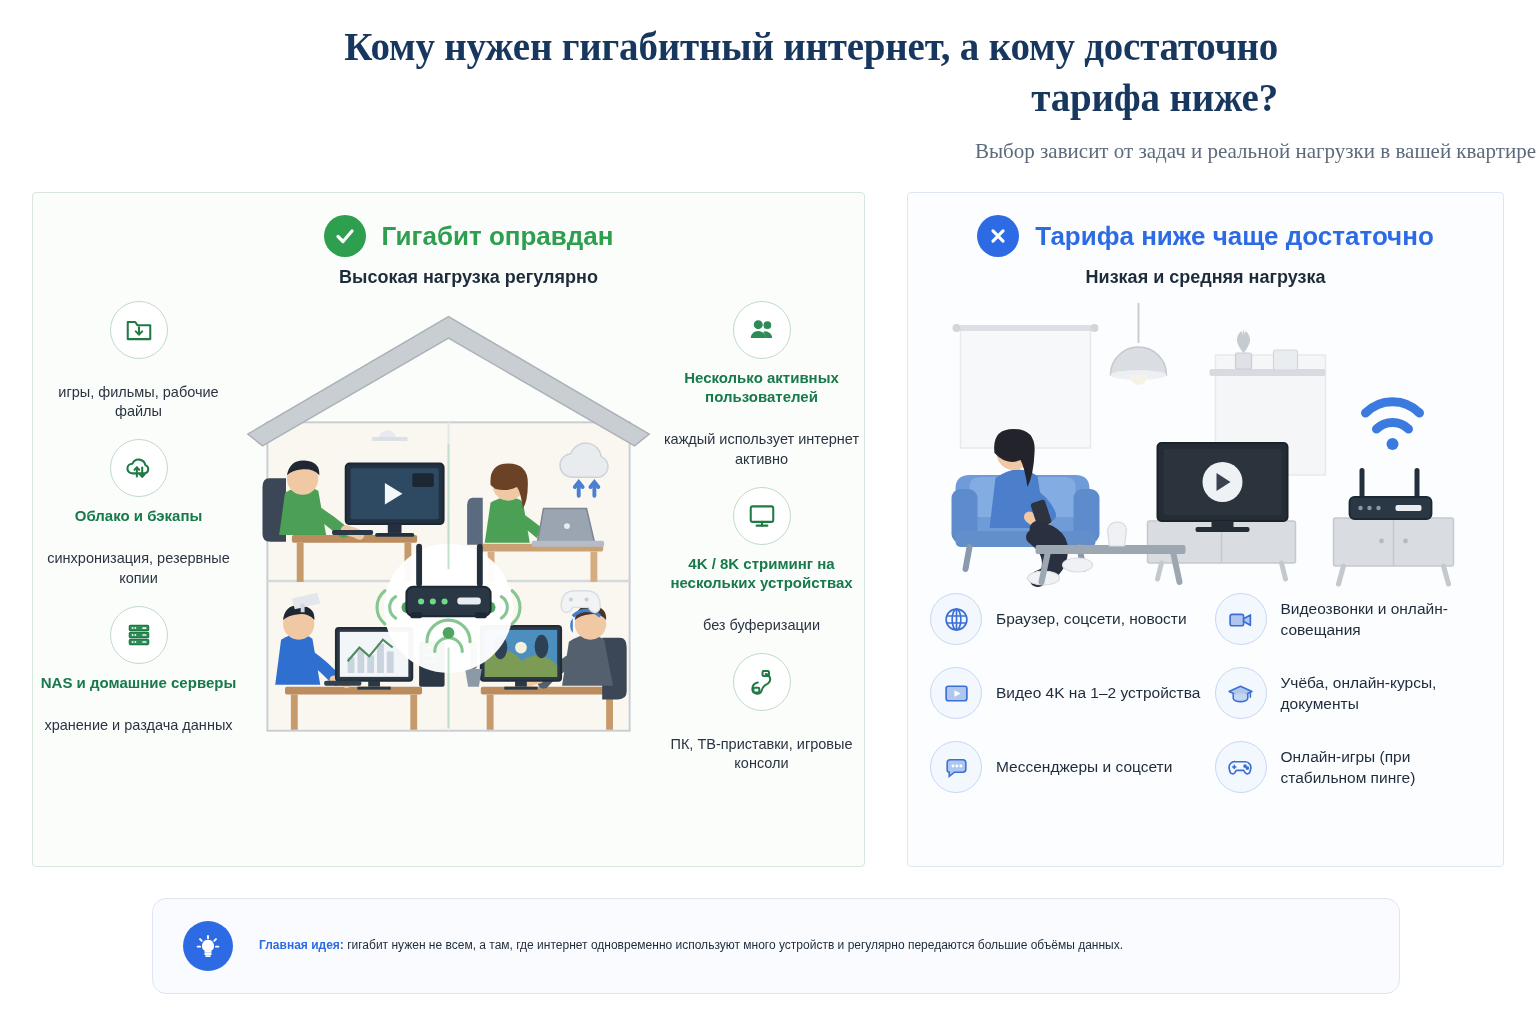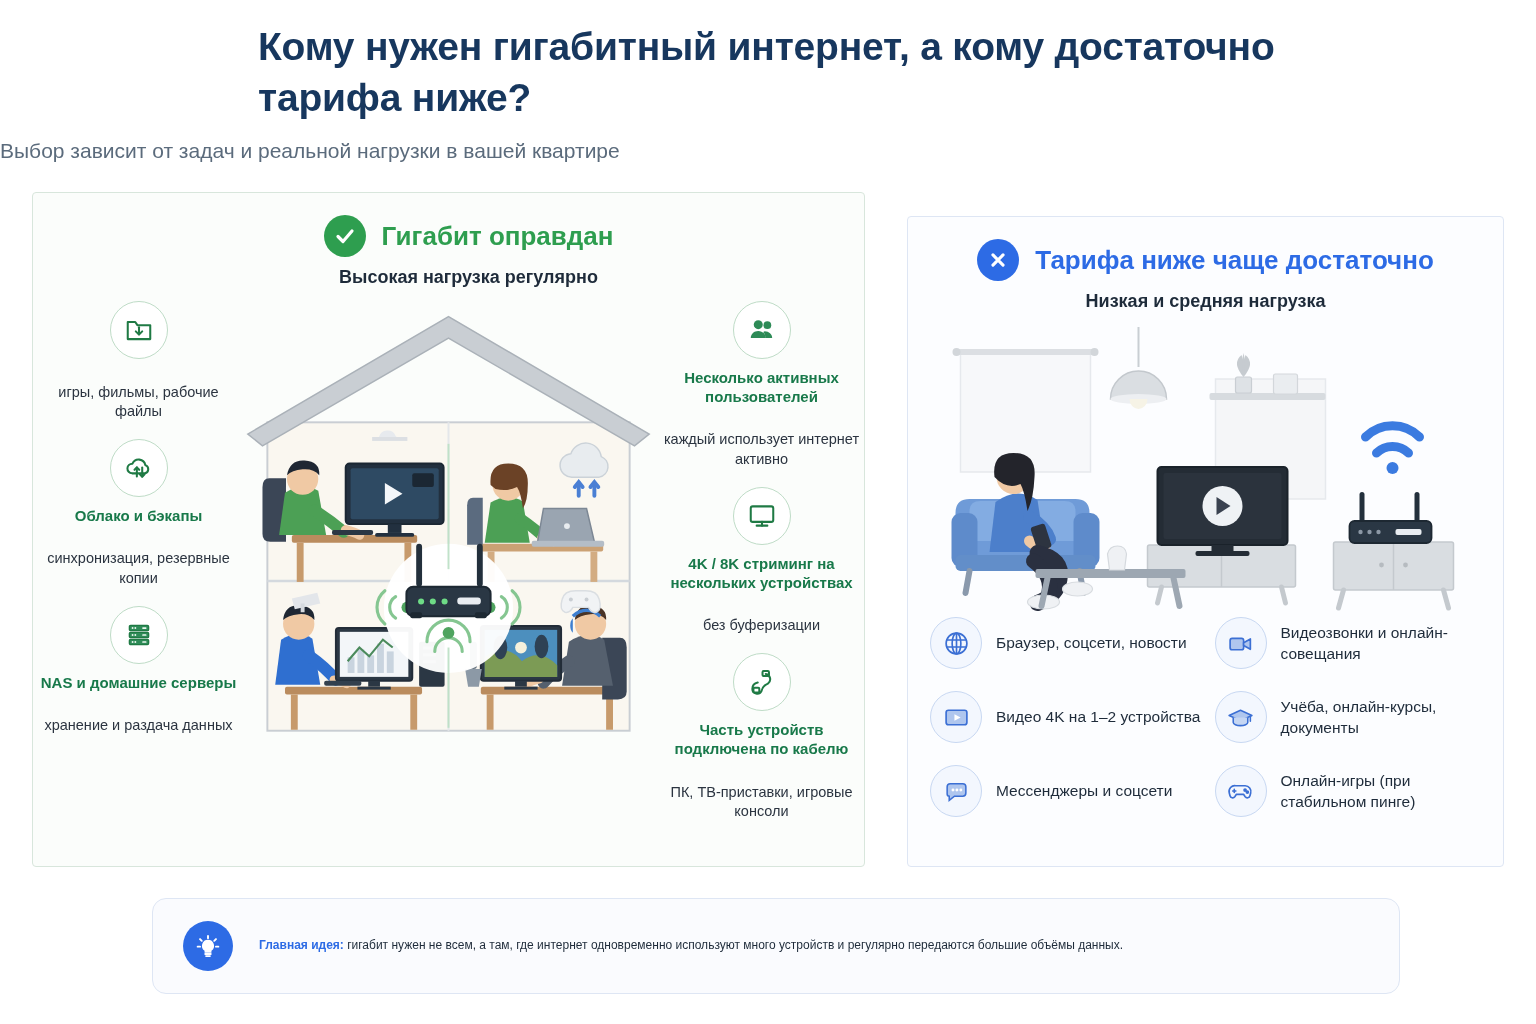--- a/index.html
+++ b/index.html
@@ -5,21 +5,21 @@
   * { box-sizing: border-box; margin: 0; padding: 0; }
   html, body {
     width: 1536px; height: 1024px;
     background: #ffffff;
     font-family: "Liberation Sans", "DejaVu Sans", sans-serif;
     overflow: hidden;
   }
   .page { position: relative; width: 1536px; height: 1024px; }
 
   
-  .header { text-align: left; padding-top: 22px; }
+  .header { text-align: right; padding-top: 22px; font-family: Liberation Serif, serif; }
   .title {
     font-size: 39px; font-weight: bold; color: #17375E;
     line-height: 1.3; letter-spacing: -0.2px;
     max-width: 1020px; margin: 0 auto;
   }
   .subtitle {
     font-size: 21px; color: #5B6B7C; margin-top: 16px; font-weight: 400;
   }
 
   
@@ -27,21 +27,21 @@
     position: absolute; top: 192px; left: 32px;
     width: 1472px; height: 675px;
     display: flex; gap: 42px;
   }
   .panel {
     background: #FCFDFC;
     border-radius: 4px;
     position: relative;
   }
   .panel-left  { width: 833px; border: 1.5px solid #D8E6DC; background:#FBFDFB; }
-  .panel-right { width: 597px; border: 1.5px solid #DEE6F4; background:#FCFDFF;margin-top:24px; }
+  .panel-right { width: 597px; border: 1.5px solid #DEE6F4; background:#FCFDFF; }
 
   .panel-head { display: flex; align-items: center; justify-content: center; gap: 16px; padding-top: 22px; }
   .badge-circle {
     width: 42px; height: 42px; border-radius: 50%;
     display: flex; align-items: center; justify-content: center; flex: none;
   }
   .badge-green { background: #2E9E4F; }
   .badge-blue  { background: #2D6BE5; }
   .panel-title { font-size: 26px; font-weight: bold; }
   .t-green { color: #2E9E4F; }
@@ -376,21 +376,20 @@
           </div>
 
           <div class="feat">
             <div class="feat-icon">
               <svg width="30" height="30" viewBox="0 0 28 28" fill="none" stroke="#1F7A44" stroke-width="1.9" stroke-linecap="round" stroke-linejoin="round">
                 <path d="M17.5 6.5 a5 5 0 0 1 2 9 q-5 2-6 7 a4.5 4.5 0 0 1 -8.5-2 q0-5 5-6"></path>
                 <rect x="14.5" y="3.8" width="6" height="4.6" rx="1"></rect>
                 <rect x="6" y="19.3" width="5.5" height="4.4" rx="1"></rect>
               </svg>
             </div>
-            <div class="feat-title">Часть устройств подключена по кабелю</div>
             <div class="feat-desc">ПК, ТВ-приставки, игровые консоли</div>
           </div>
         </div>
 
       </div>
     </div>
 
     <div class="panel panel-right">
 
       <div class="panel-head">

